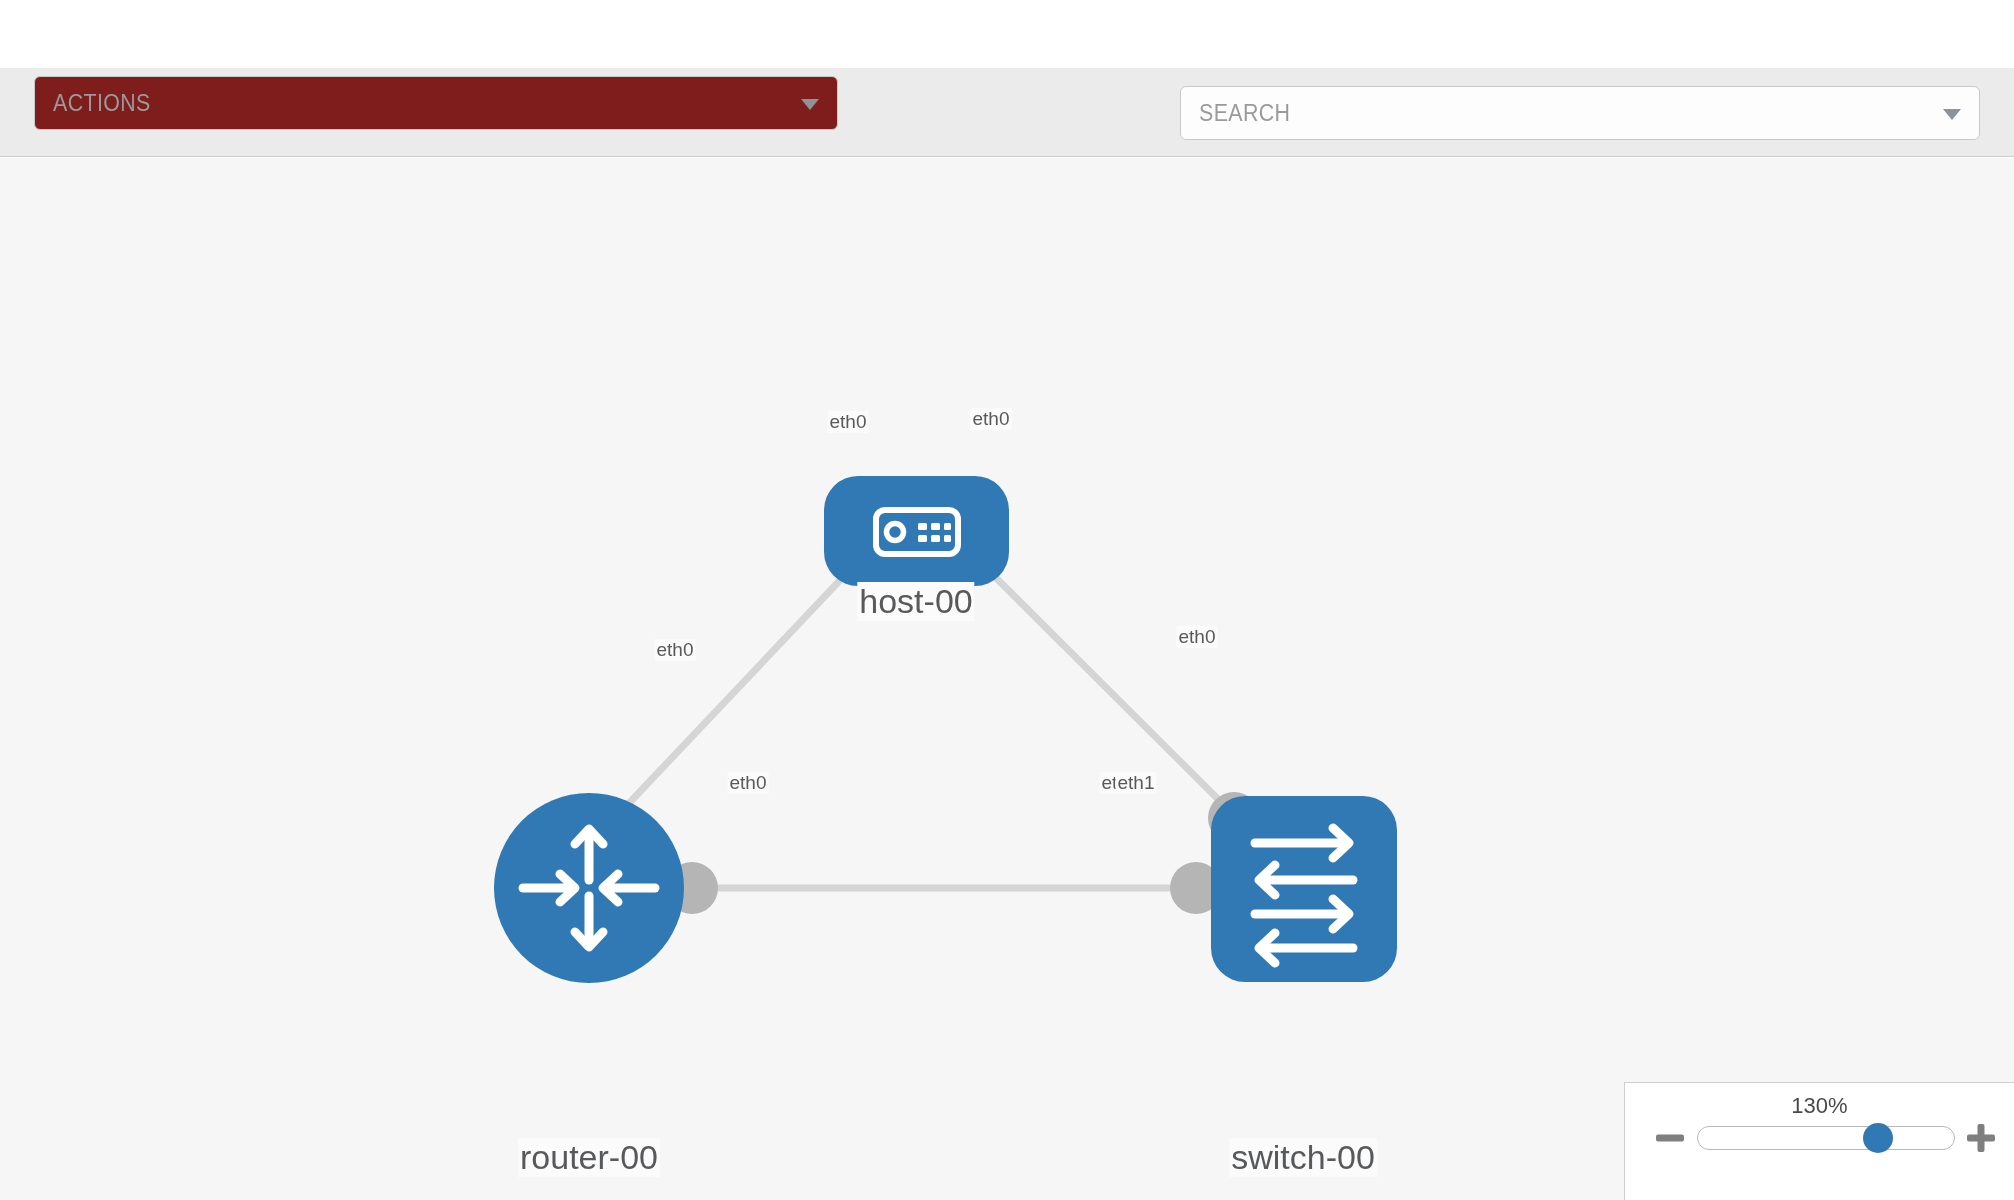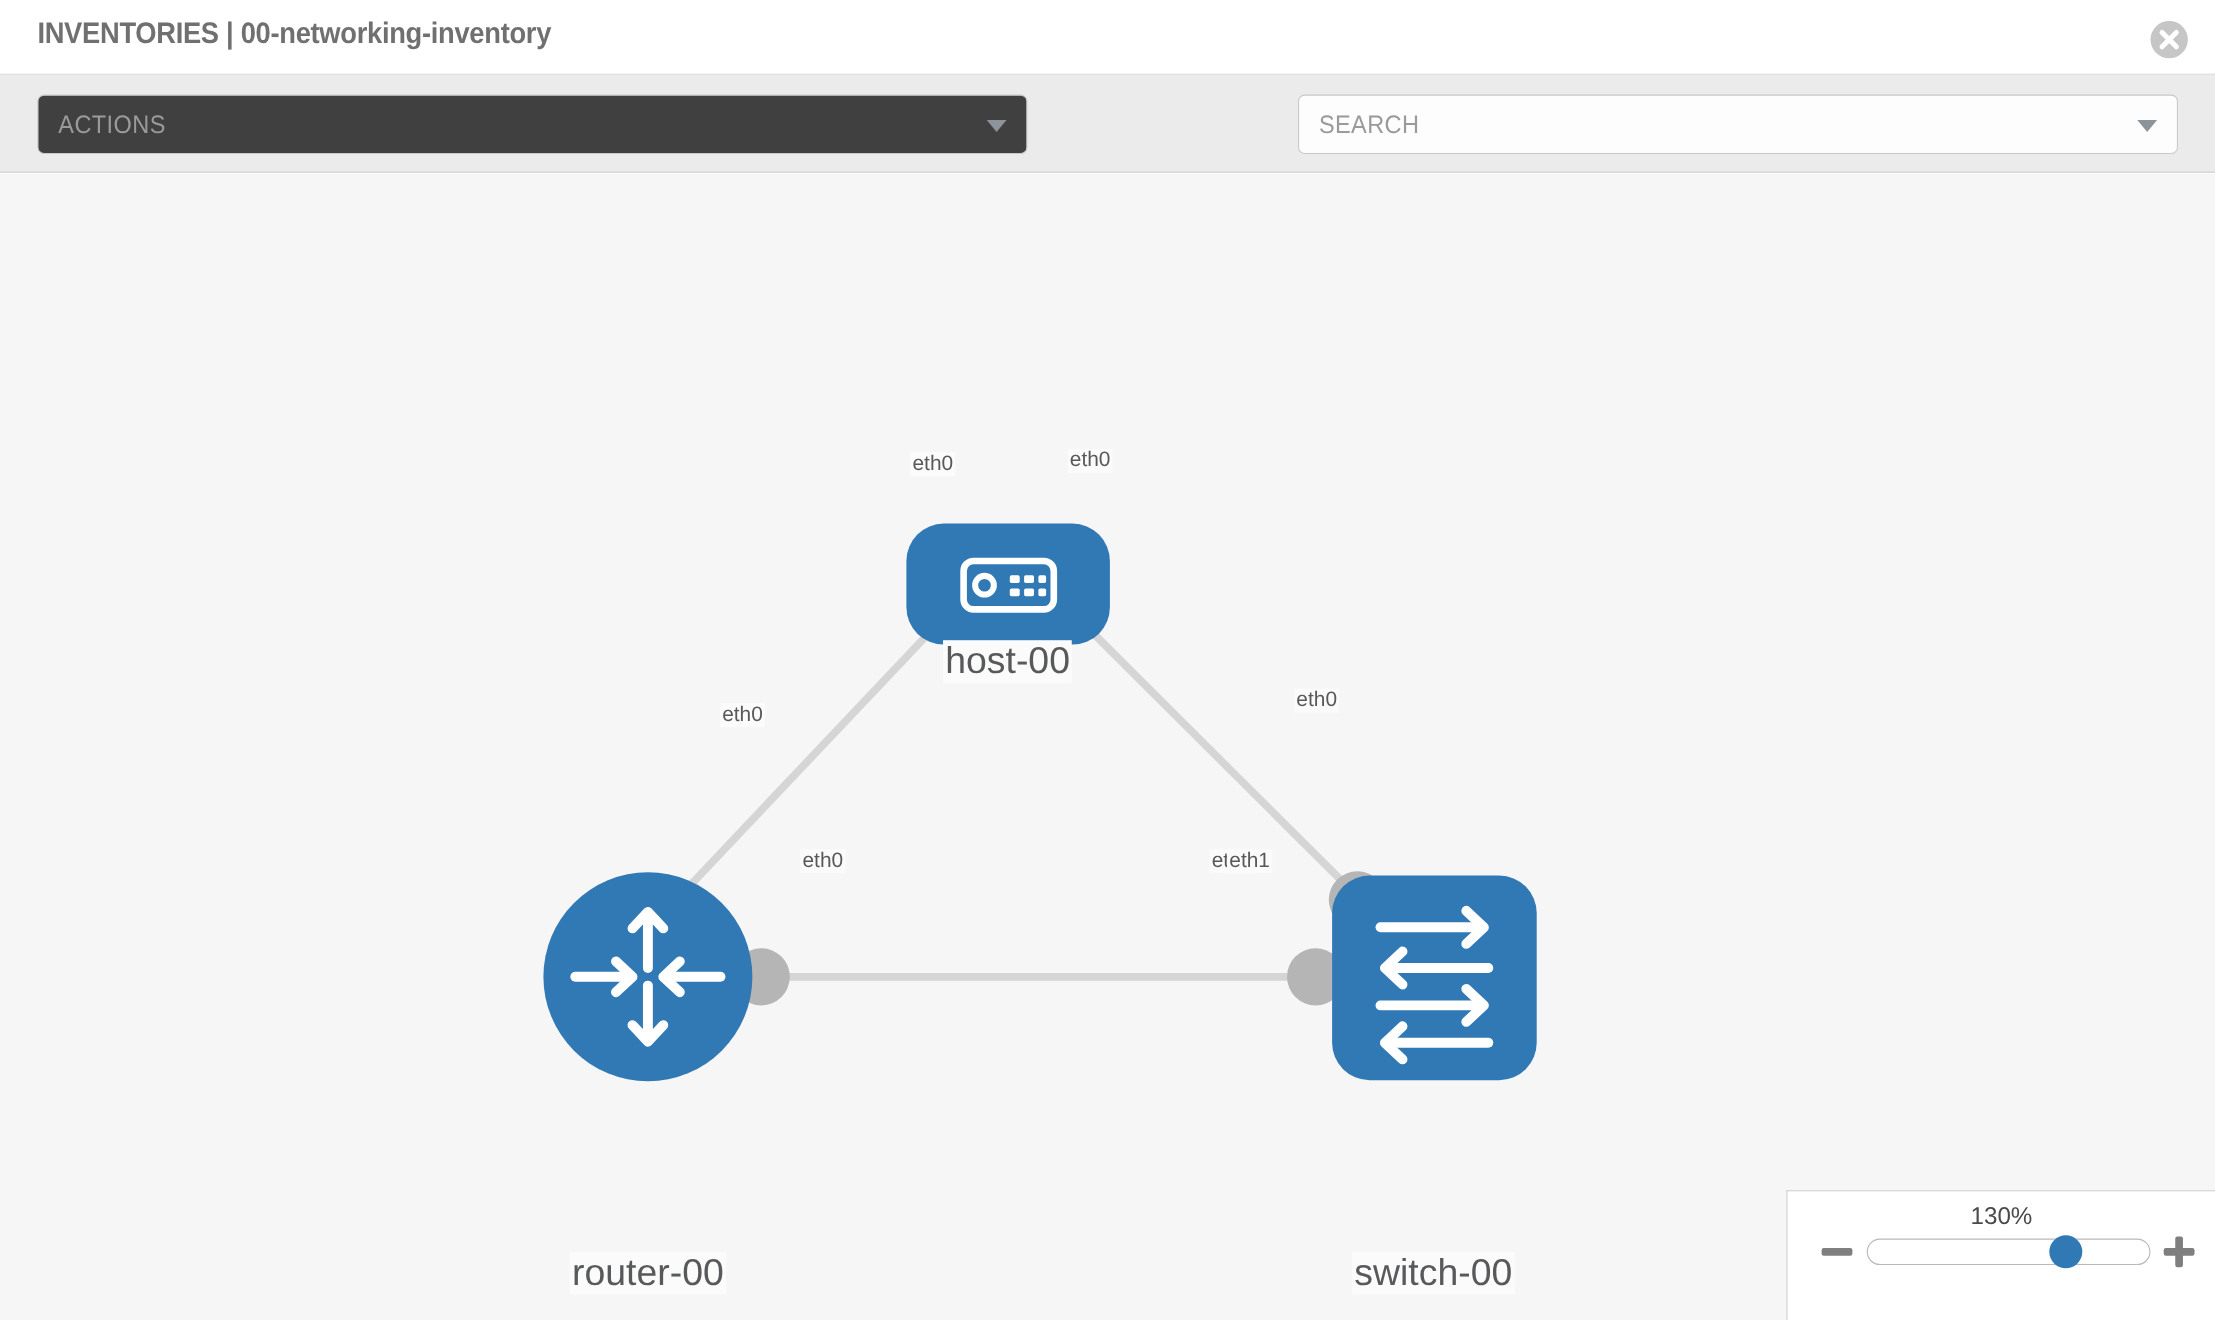--- a/index.html
+++ b/index.html
@@ -35,23 +35,23 @@
   }
 
   
   .toolbar {
     position: absolute; left: 0; top: 68px;
     width: 2014px; height: 89px;
     background: #ebebeb;
     border-bottom: 1px solid #cccccc;
   }
   .actions-select {
-    position: absolute; left: 34px; top: 18px;
-    width: 900px; height: 54px;
-    background: #404040;
+    position: absolute; left: 34px; top: 8px;
+    width: 804px; height: 54px;
+    background: #7f1d1d;
     border: 1px solid #c9c9c9;
     border-radius: 6px;
     cursor: pointer;
   }
   .actions-label {
     position: absolute; left: 18px; top: 13px;
     font-size: 23px; color: #9a9a9a;
     letter-spacing: 0.4px;
     transform: scaleX(0.93);
     transform-origin: left center;
@@ -152,29 +152,20 @@
     top: 40px;
     left: 238px;
     cursor: pointer;
   }
 </style>
 </head>
 <body>
 
 <div id="app">
 
-  <div class="header">
-    <div class="header-title">INVENTORIES | 00-networking-inventory</div>
-    <div class="close-btn">
-      <svg width="36" height="36" viewBox="0 0 36 36">
-        <circle cx="18" cy="18" r="17" fill="#c6c6c6"></circle>
-        <path d="M11.5 11.5 L24.5 24.5 M24.5 11.5 L11.5 24.5" stroke="#ffffff" stroke-width="4.6" stroke-linecap="round"></path>
-      </svg>
-    </div>
-  </div>
 
   <div class="toolbar">
 
     <div class="actions-select">
       <span class="actions-label">ACTIONS</span>
       <span class="caret"></span>
     </div>
 
     <div class="tool-icon wrench">
       <svg width="46" height="46" viewBox="0 0 46 46">

